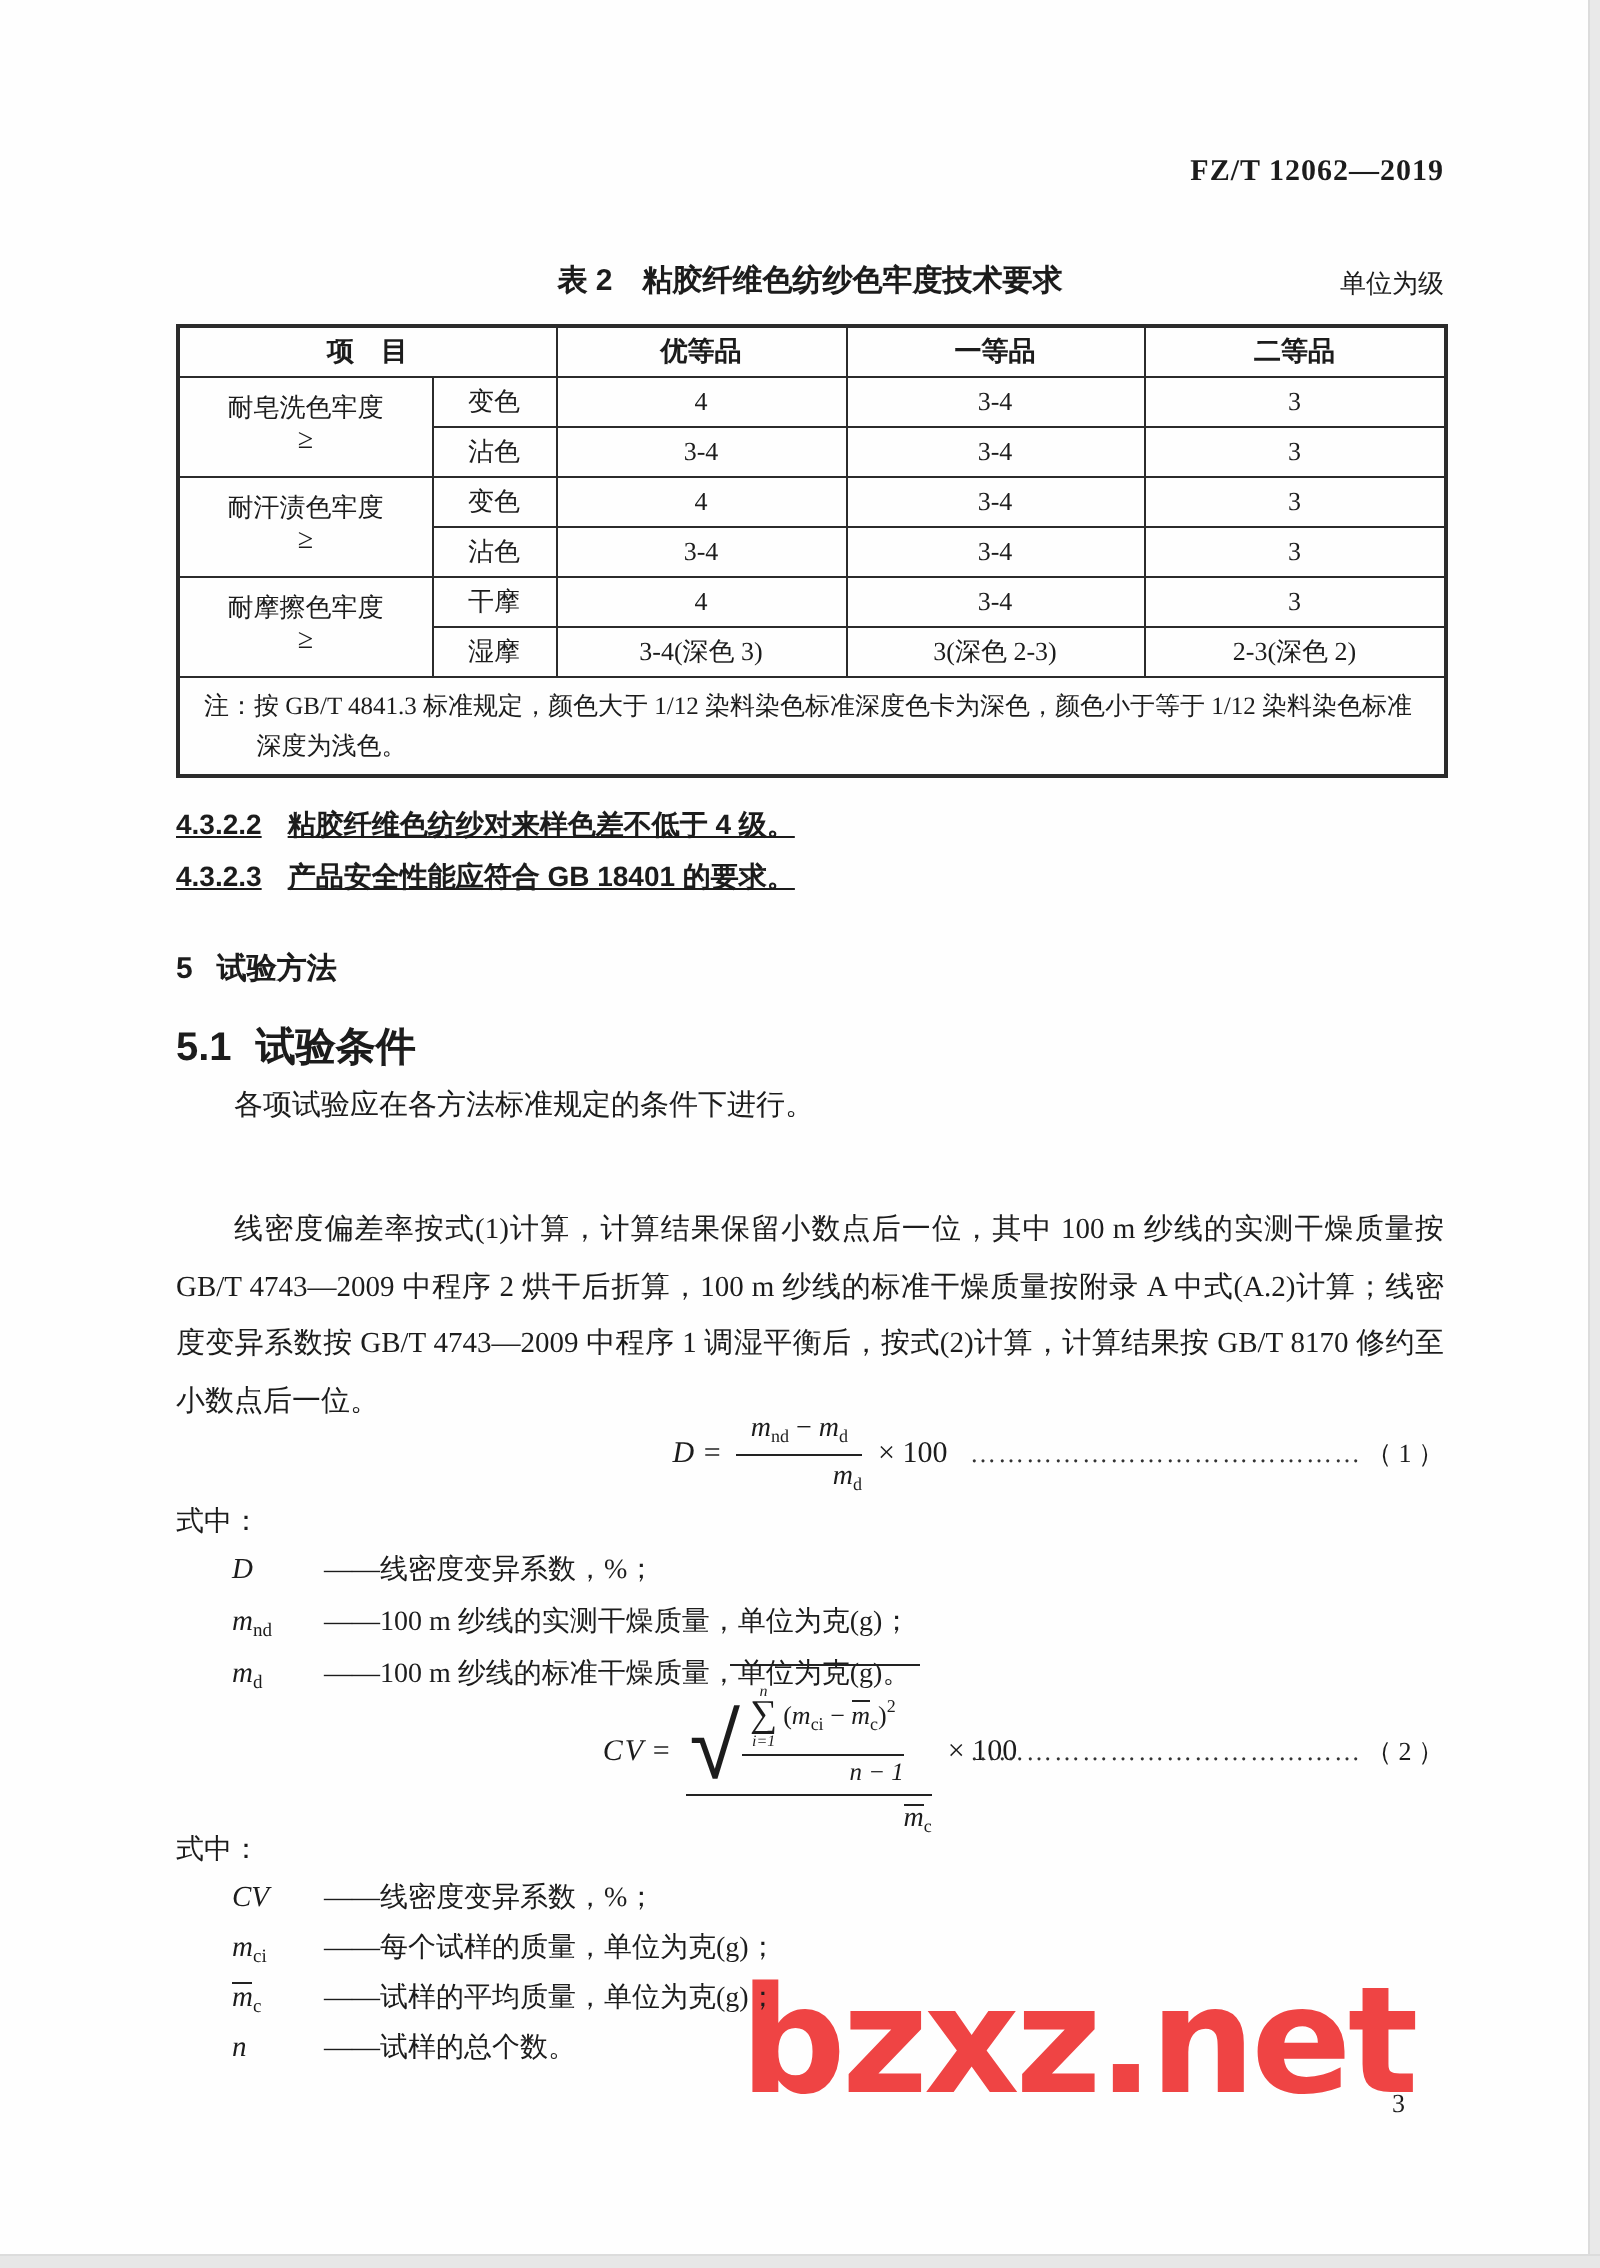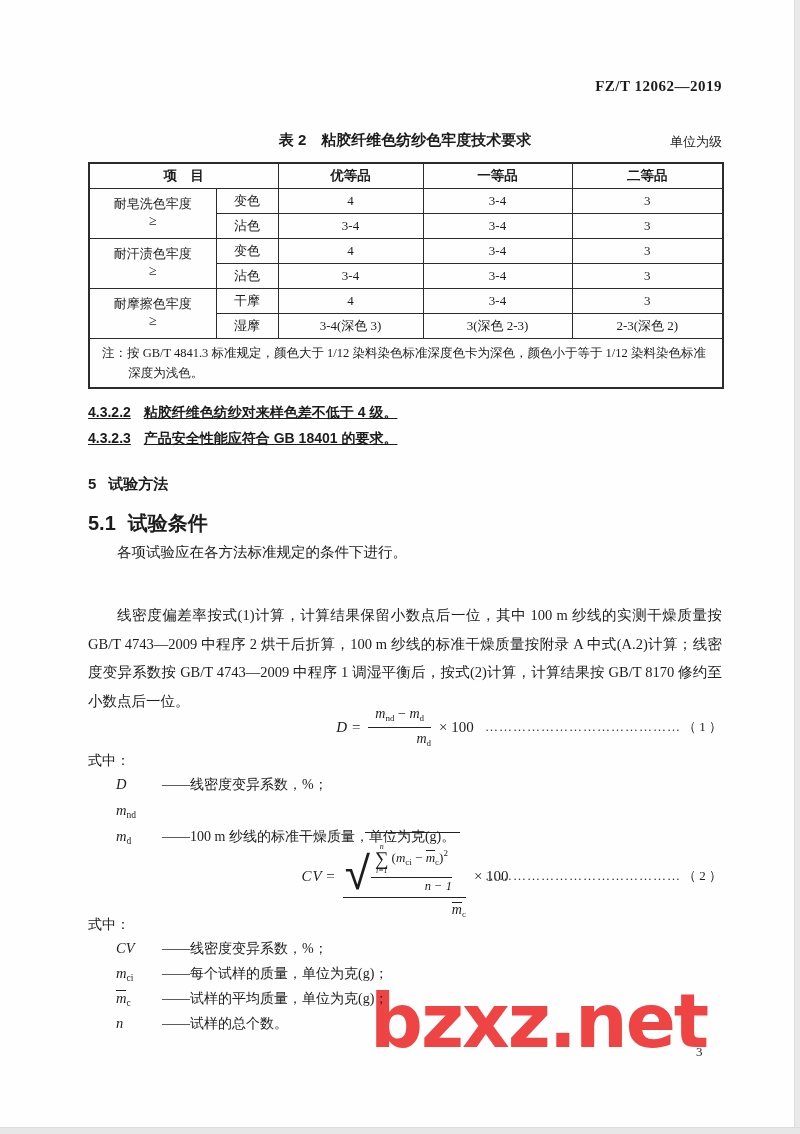--- a/index.html
+++ b/index.html
@@ -209,20 +209,21 @@
     </div>
   </div>
 
   <div class="abs content-col where-label" style="top:752px">式中：</div>
   <div class="where-item" style="top:776px">
     <span class="sym"><i>D</i><sub></sub></span>
       <span>——线密度变异系数，%；</span>
   </div>
   <div class="where-item" style="top:802px">
     <span class="sym"><i>m</i><sub>nd</sub></span>
+      <span>——100 m 纱线的实测干燥质量，单位为克(g)；</span>
   </div>
   <div class="where-item" style="top:828px">
     <span class="sym"><i>m</i><sub>d</sub></span>
       <span>——100 m 纱线的标准干燥质量，单位为克(g)。</span>
   </div>
 
   <div class="formula-row" style="top:838px; height:76px">
     <div class="formula-center" style="height:76px">
       <span class="f-lhs"><i>CV</i> <span>=</span></span>
       <span class="frac bigfrac">

